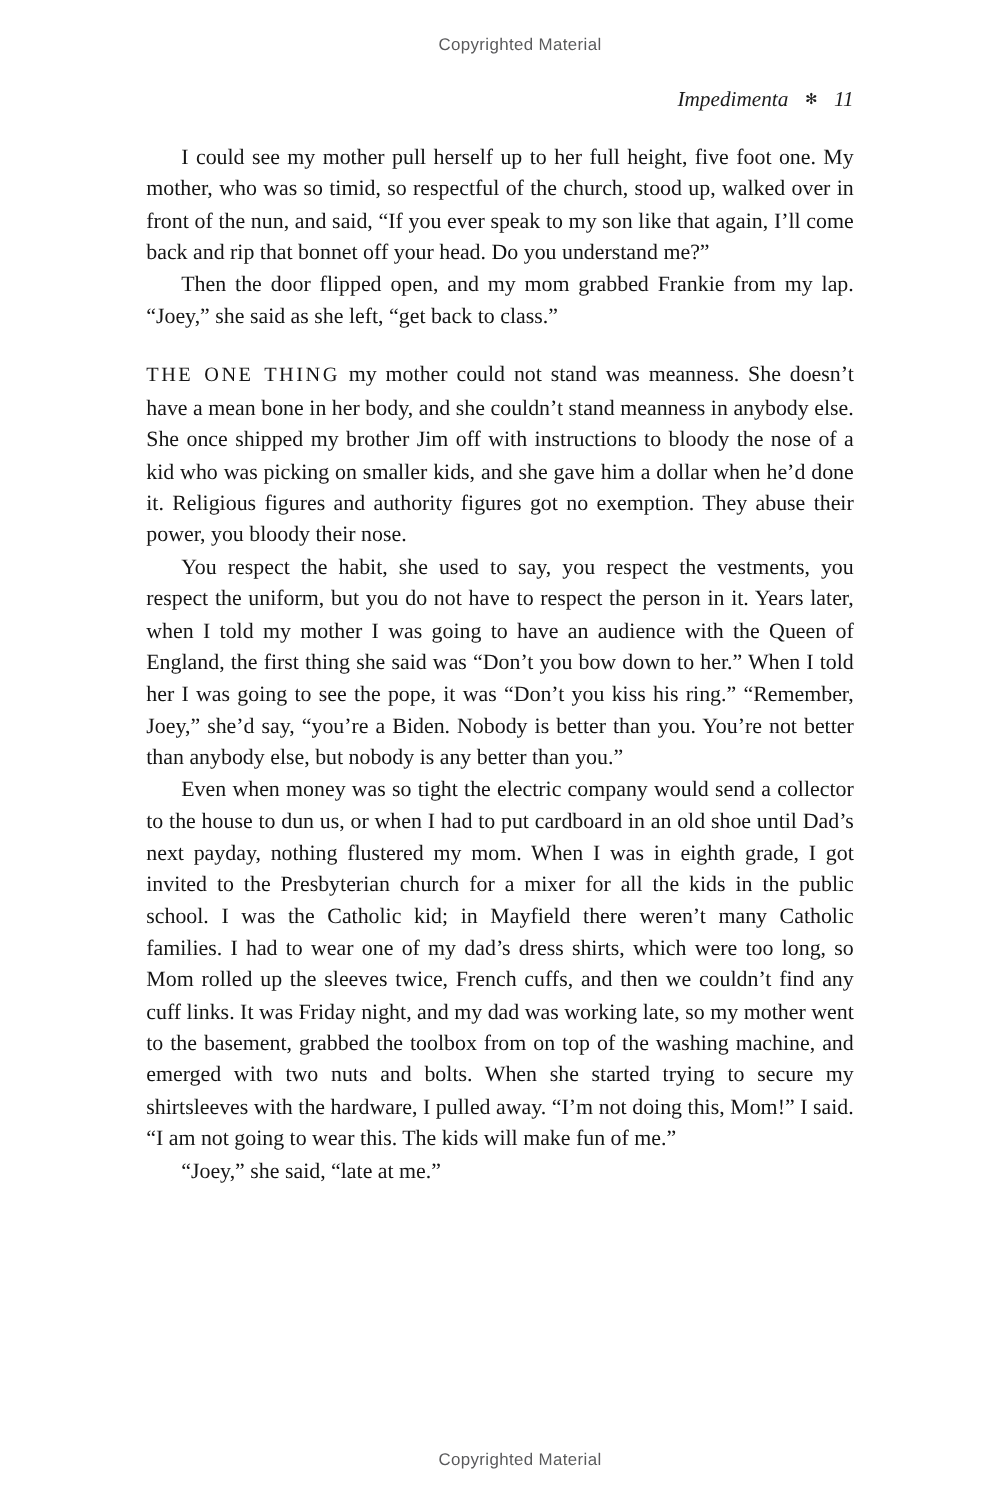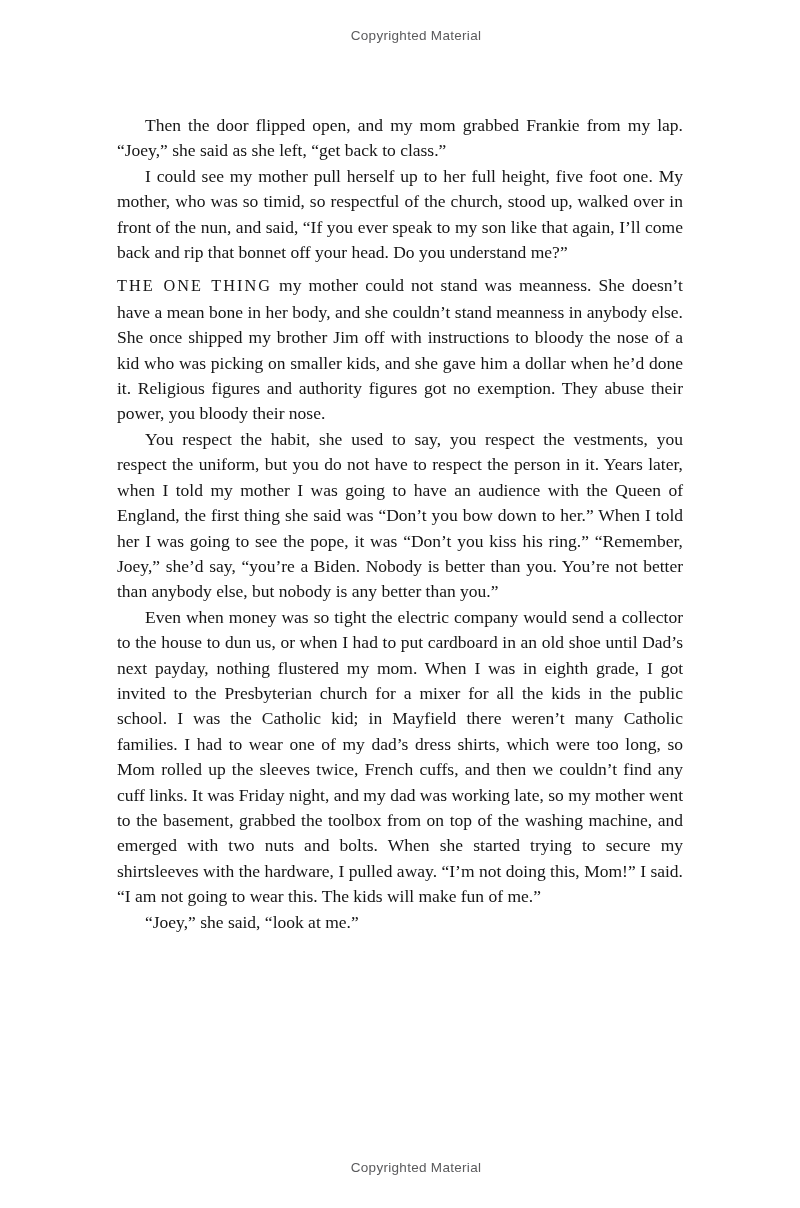--- a/index.html
+++ b/index.html
@@ -58,41 +58,46 @@
     font-size: 17.5px;
     line-height: 25.4px;
     text-align: justify;
     color: #151515;
   }
   .body-text p {
     margin: 0;
     padding: 0;
   }
   .body-text p.indent { text-indent: 1.6em; }
-  .body-text p.section-start { margin-top: 8px; }
+  .body-text p.section-start { margin-top: 22px; }
 
   .seg-normal { font-style: normal; }
   .seg-italic { }
   .seg-smallcaps {
     letter-spacing: 2px;
     font-size: 0.93em;
   }
 </style>
 </head>
 <body>
 
 <div class="page">
 
   <div class="copyright-notice top">Copyrighted Material</div>
 
+  <div class="running-head">
+    <span class="rh-title">Impedimenta</span>
+    <span class="rh-sep">✻</span>
+    <span class="rh-num">11</span>
+  </div>
 
   <div class="body-text">
+      <p class="indent"><span class="seg-normal">I could see my mother pull herself up to her full height, five foot one. My mother, who was so timid, so respectful of the church, stood up, walked over in front of the nun, and said, “If you ever speak to my son like that again, I’ll come back and rip that bonnet off your head. Do you understand me?”</span></p>
       <p class="indent"><span class="seg-normal">Then the door flipped open, and my mom grabbed Frankie from my lap. “Joey,” she said as she left, “get back to class.”</span></p>
-      <p class="indent"><span class="seg-normal">I could see my mother pull herself up to her full height, five foot one. My mother, who was so timid, so respectful of the church, stood up, walked over in front of the nun, and said, “If you ever speak to my son like that again, I’ll come back and rip that bonnet off your head. Do you understand me?”</span></p>
       <p class=" section-start"><span class="seg-smallcaps">THE ONE THING</span><span class="seg-normal"> my mother could not stand was meanness. She doesn’t have a mean bone in her body, and she couldn’t stand meanness in anybody else. She once shipped my brother Jim off with instructions to bloody the nose of a kid who was picking on smaller kids, and she gave him a dollar when he’d done it. Religious figures and authority figures got no exemption. They abuse their power, you bloody their nose.</span></p>
       <p class="indent"><span class="seg-normal">You respect the habit, she used to say, you respect the vestments, you respect the uniform, but you do not have to respect the person in it. Years later, when I told my mother I was going to have an audience with the Queen of England, the first thing she said was “Don’t you bow down to her.” When I told her I was going to see the pope, it was “Don’t you kiss his ring.” “Remember, Joey,” she’d say, “you’re a Biden. Nobody is better than you. You’re not better than anybody else, but </span><span class="seg-italic">nobody</span><span class="seg-normal"> is any better than you.”</span></p>
       <p class="indent"><span class="seg-normal">Even when money was so tight the electric company would send a collector to the house to dun us, or when I had to put cardboard in an old shoe until Dad’s next payday, nothing flustered my mom. When I was in eighth grade, I got invited to the Presbyterian church for a mixer for all the kids in the public school. I was the Catholic kid; in Mayfield there weren’t many Catholic families. I had to wear one of my dad’s dress shirts, which were too long, so Mom rolled up the sleeves twice, French cuffs, and then we couldn’t find any cuff links. It was Friday night, and my dad was working late, so my mother went to the basement, grabbed the toolbox from on top of the washing machine, and emerged with two nuts and bolts. When she started trying to secure my shirtsleeves with the hardware, I pulled away. “I’m not doing this, Mom!” I said. “I am not going to wear this. The kids will make fun of me.”</span></p>
-      <p class="indent"><span class="seg-normal">“Joey,” she said, “look at me.”</span></p>
+      <p class="indent"><span class="seg-normal">“Joey,” she said, “late at me.”</span></p>
     </div>
 
   <div class="copyright-notice bottom">Copyrighted Material</div>
 
 </div>
 
 </body></html>

